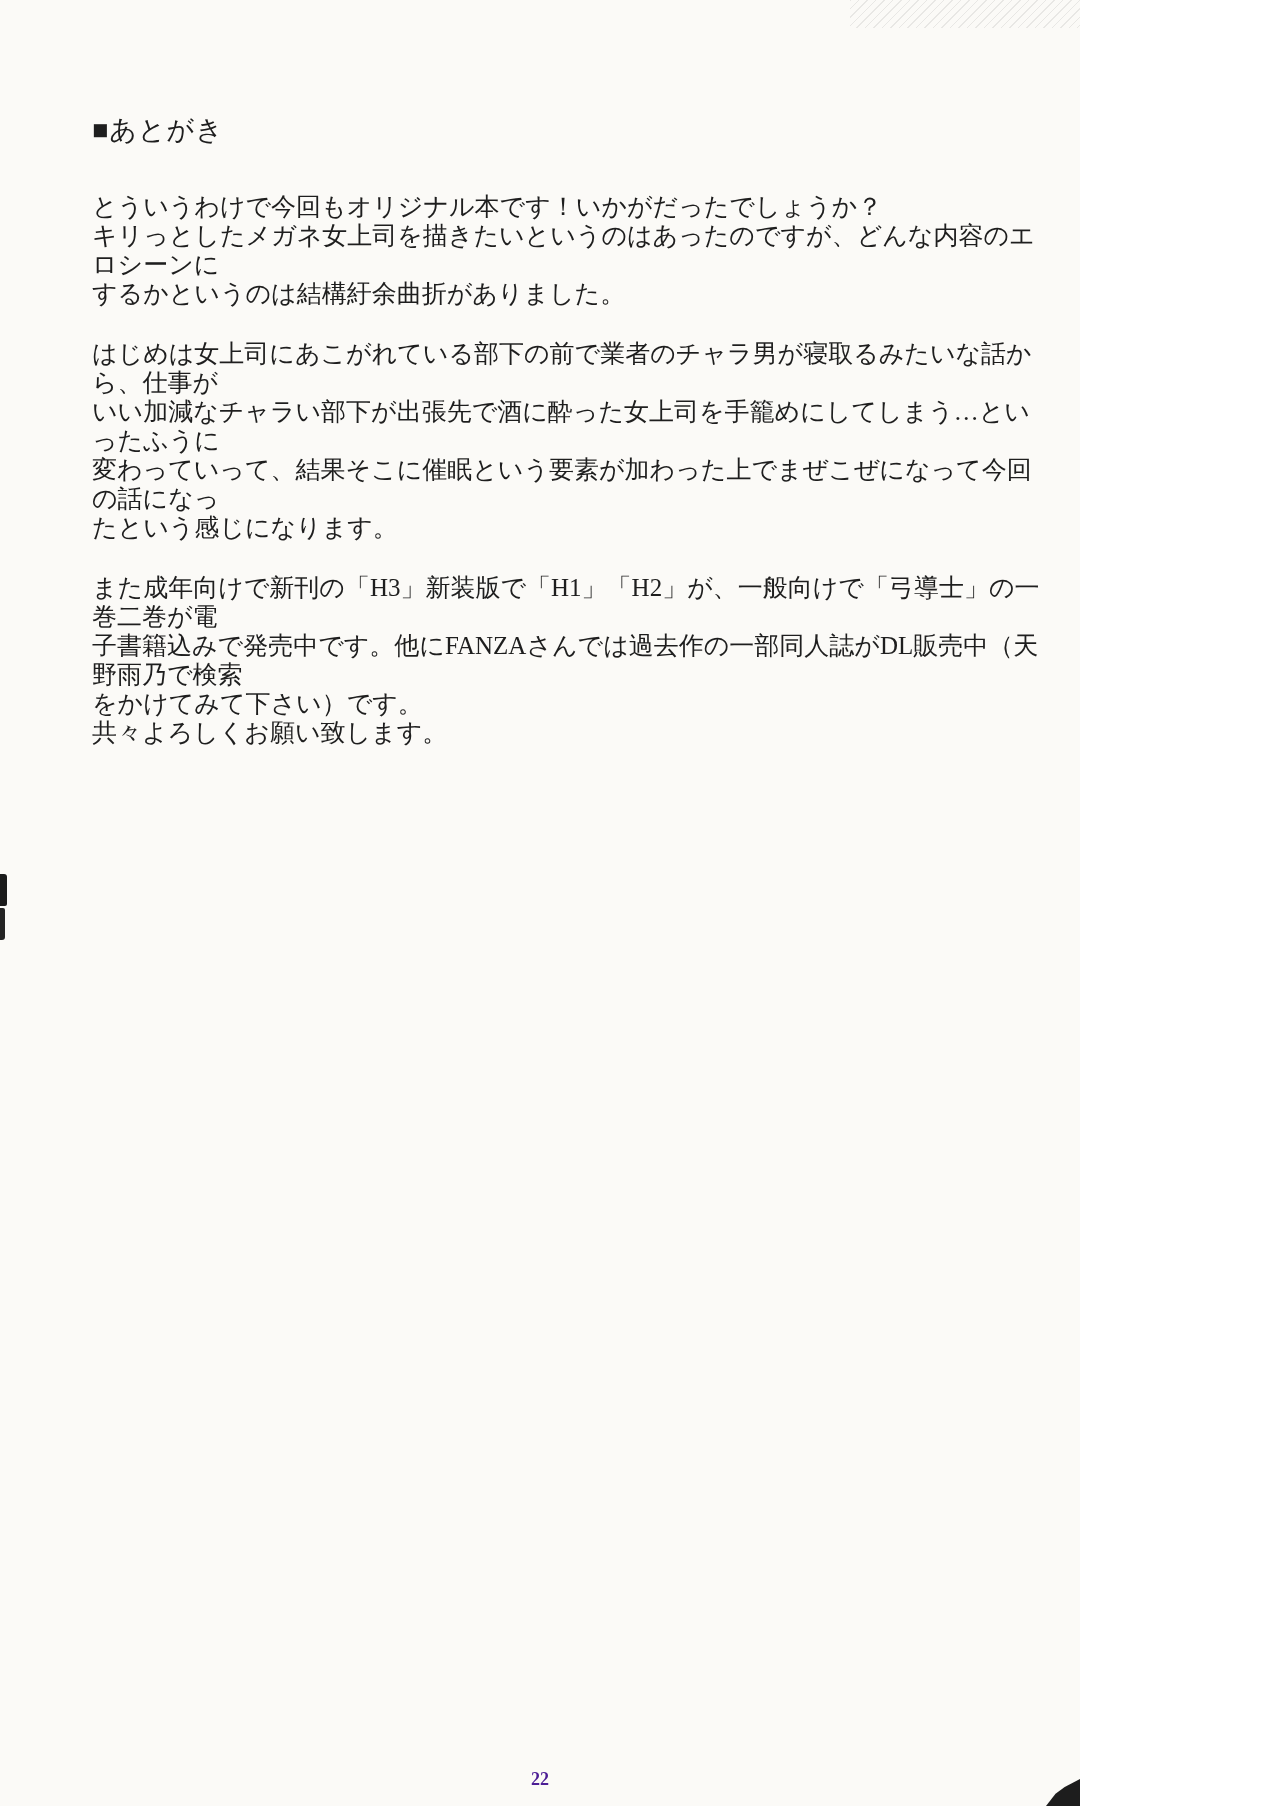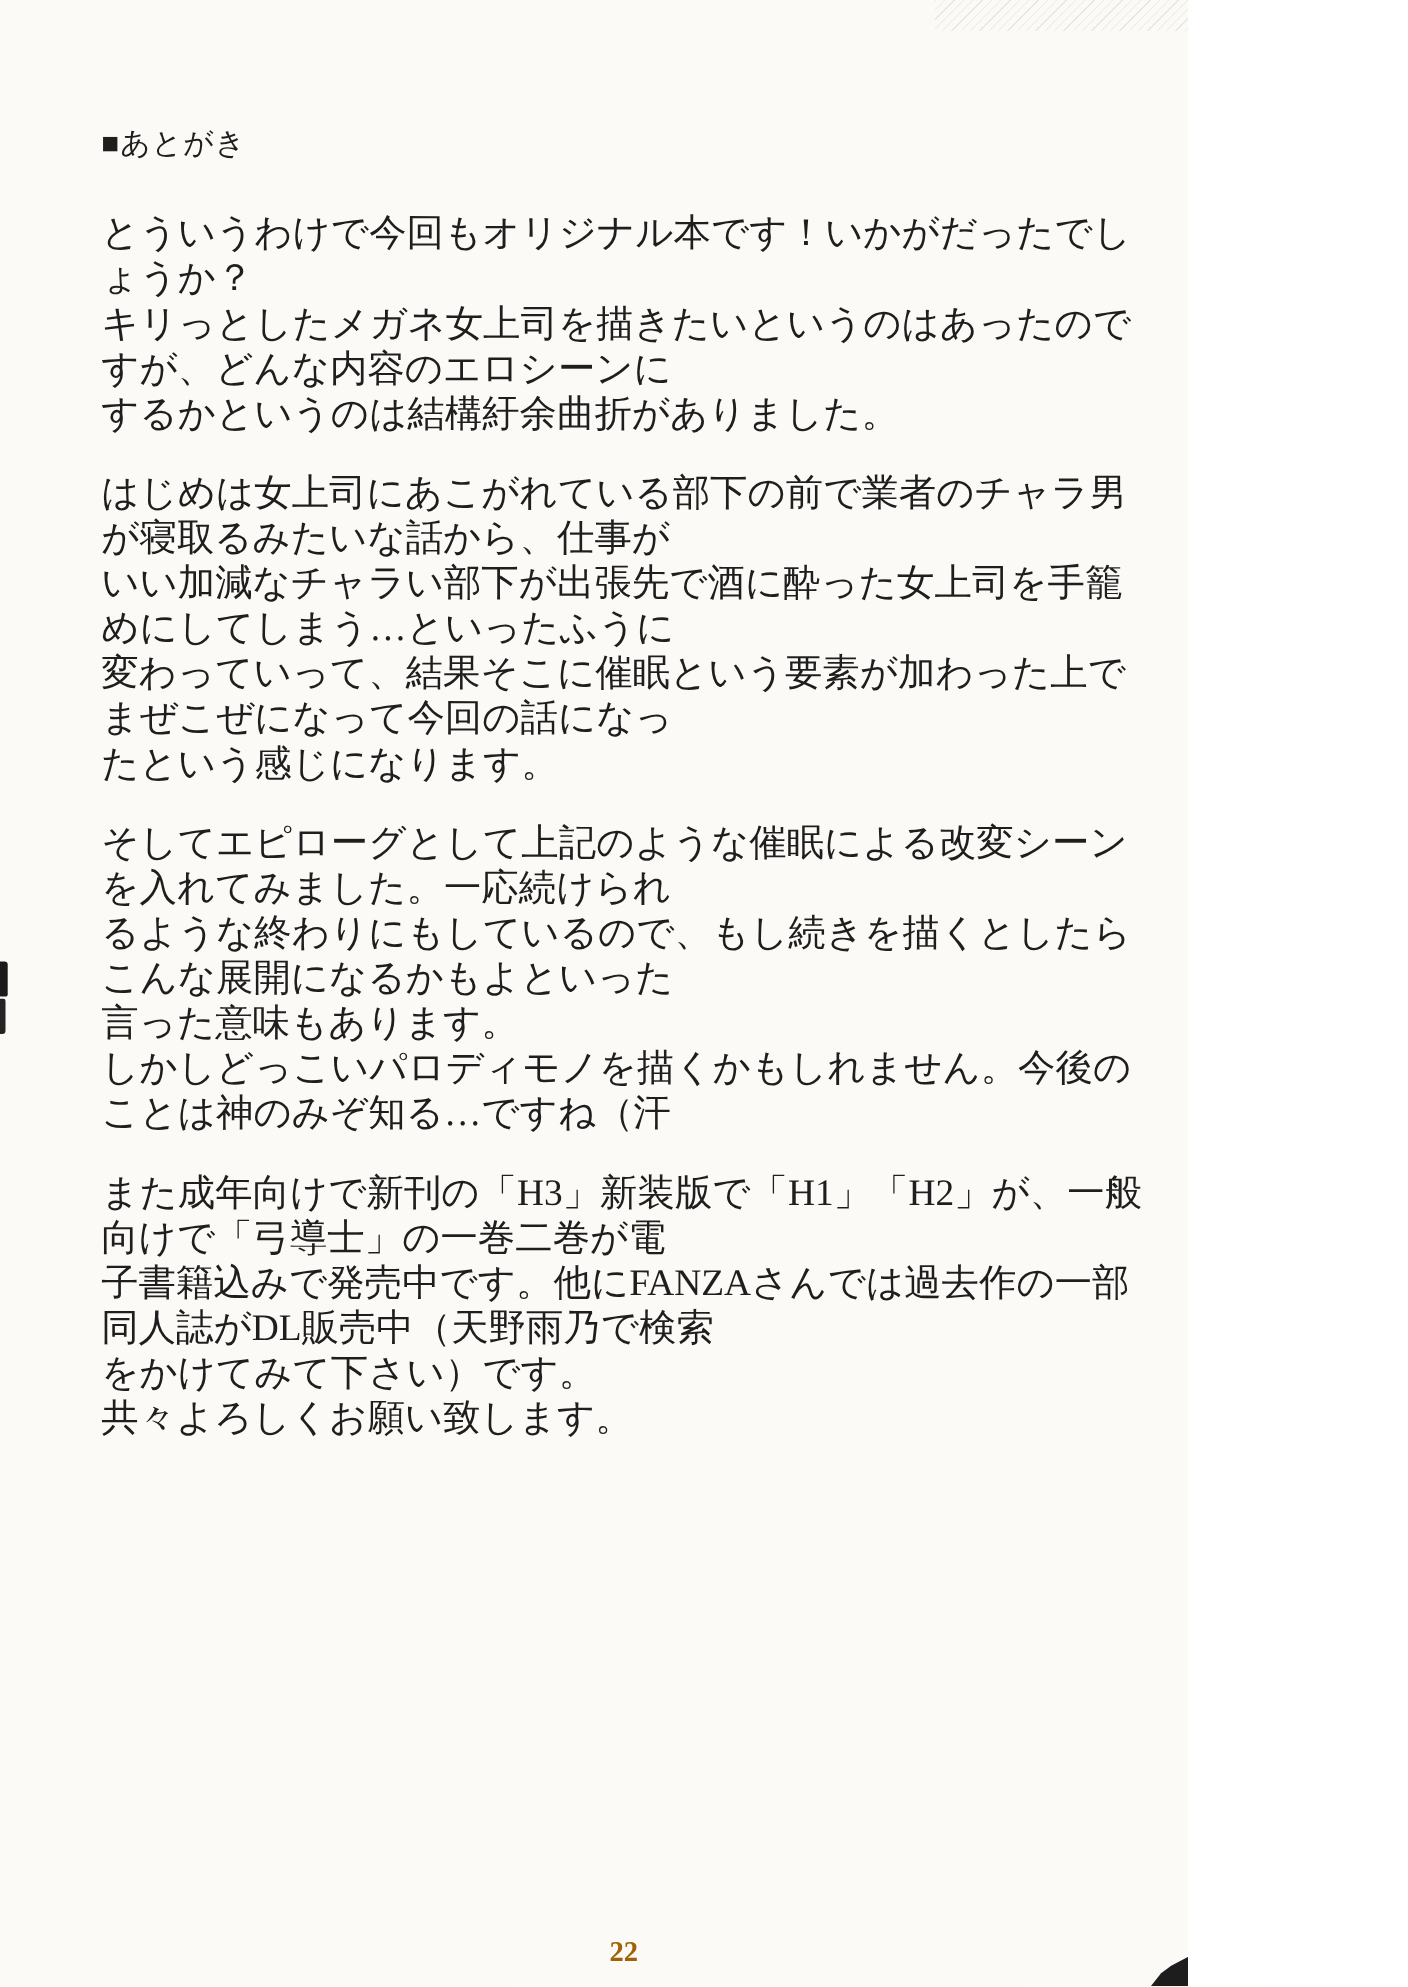--- a/index.html
+++ b/index.html
@@ -18,36 +18,35 @@
     top:112px;
     width:952px;
   }
   .section-heading{
     font-size:27px;
     font-weight:normal;
     margin:0 0 44px 0;
     letter-spacing:1px;
   }
   .para{
-    font-size:34px;
-    line-height:41px;
+    font-size:25px;
+    line-height:29px;
     margin:0 0 31px 0;
     white-space:pre-line;
   }
   .gap-large{margin-top:28px;}
   .page-number{
     position:absolute;
     left:0;
     bottom:16px;
     width:100%;
     text-align:center;
-    font-size:26px;
+    font-size:18px;
     font-weight:bold;
-    color:#a16207;
-    padding-left:27px;
+    color:#4c1d95;
   }
   
   .artifact{position:absolute;}
   .edge-mark-1{left:0;top:874;width:7px;height:32px;background:#1b1b1b;border-radius:0 3px 2px 0;}
   .edge-mark-2{left:0;top:908px;width:5px;height:32px;background:#242424;border-radius:0 2px 3px 0;}
   .edge-mark-1{top:874px;}
   .corner-noise{
     right:0;top:0;width:230px;height:28px;
     background:repeating-linear-gradient(135deg,rgba(60,60,60,.18) 0 1px,transparent 1px 6px);
     opacity:.55;
@@ -66,24 +65,20 @@
   <div class="content">
     <h1 class="section-heading">■あとがき</h1>
 
     <p class="para">とういうわけで今回もオリジナル本です！いかがだったでしょうか？
 キリっとしたメガネ女上司を描きたいというのはあったのですが、どんな内容のエロシーンに
 するかというのは結構紆余曲折がありました。</p>
     <p class="para">はじめは女上司にあこがれている部下の前で業者のチャラ男が寝取るみたいな話から、仕事が
 いい加減なチャラい部下が出張先で酒に酔った女上司を手籠めにしてしまう…といったふうに
 変わっていって、結果そこに催眠という要素が加わった上でまぜこぜになって今回の話になっ
 たという感じになります。</p>
-    <p class="para">そしてエピローグとして上記のような催眠による改変シーンを入れてみました。一応続けられ
-るような終わりにもしているので、もし続きを描くとしたらこんな展開になるかもよといった
-言った意味もあります。
-しかしどっこいパロディモノを描くかもしれません。今後のことは神のみぞ知る…ですね（汗</p>
     <p class="para">また成年向けで新刊の「H3」新装版で「H1」「H2」が、一般向けで「弓導士」の一巻二巻が電
 子書籍込みで発売中です。他にFANZAさんでは過去作の一部同人誌がDL販売中（天野雨乃で検索
 をかけてみて下さい）です。
 共々よろしくお願い致します。</p>
 
   </div>
 
   <div class="page-number">22</div>
 
   <div class="artifact corner-noise"></div>

